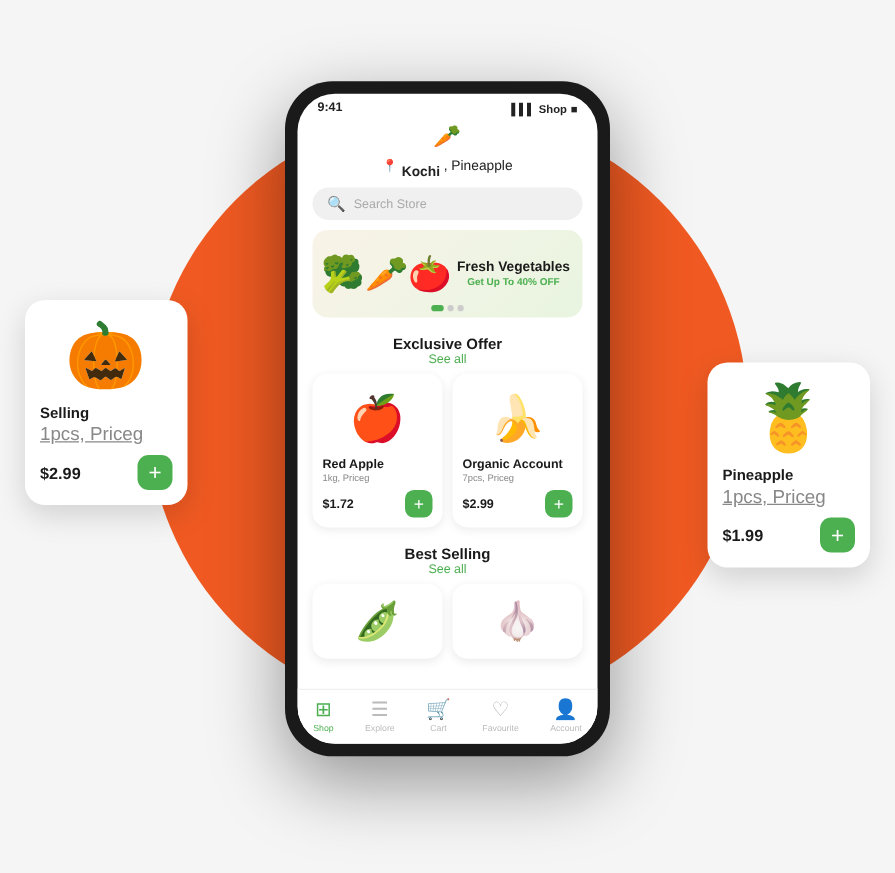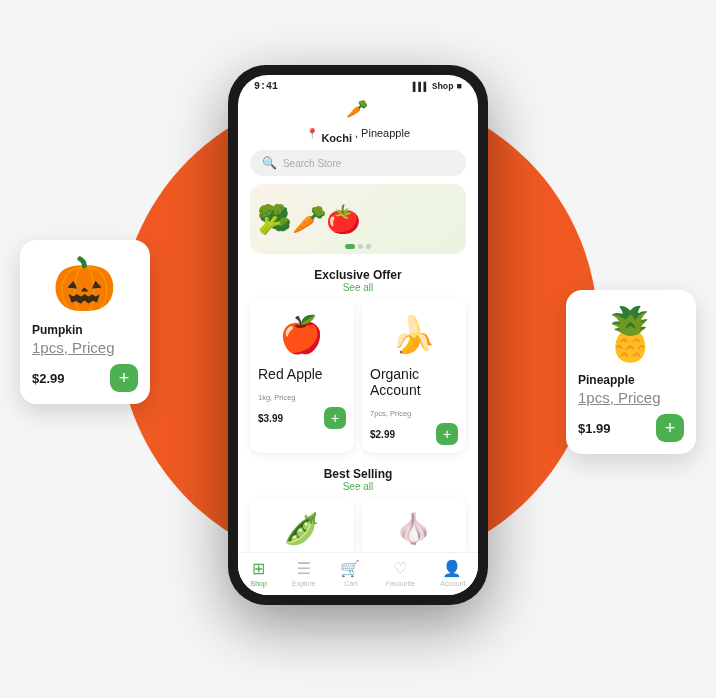--- a/index.html
+++ b/index.html
@@ -60,21 +60,20 @@
 
     
     .status-bar {
       display: flex;
       justify-content: space-between;
       align-items: center;
       padding: 6px 16px 2px;
       font-size: 10px;
       font-weight: 600;
       color: #222;
-      font-family: Liberation Mono, monospace;
     }
 
     .status-icons {
       display: flex;
       gap: 3px;
       align-items: center;
       font-size: 9px;
     }
 
     
@@ -250,24 +249,24 @@
       width: 100%;
       height: 55px;
       display: flex;
       align-items: center;
       justify-content: center;
       font-size: 36px;
       margin-bottom: 4px;
     }
 
     .product-name {
-      font-size: 14px;
-      font-weight: 400;
+      font-size: 10px;
+      font-weight: 700;
       color: #1a1a1a;
-      margin-bottom: 11px;
+      margin-bottom: 1px;
     }
 
     .product-meta {
       font-size: 7.5px;
       color: #888;
       margin-bottom: 5px;
     }
 
     .product-price-row {
       display: flex;
@@ -423,21 +422,21 @@
   </style>
 </head>
 <body>
 
 <div class="scene">
 
   <div class="bg-circle-orange"></div>
 
   <div class="float-card float-card-left">
     <div class="float-product-image">🎃</div>
-    <div class="float-product-name">Pumpkin</div>
+    <div class="float-product-name">Selling</div>
     <div class="float-product-meta">1pcs, Priceg</div>
     <div class="float-price-row">
       <span class="float-price">$2.99</span>
       <div class="float-add-btn">+</div>
     </div>
   </div>
 
   <div class="float-card float-card-right">
     <div class="float-product-image">🍍</div>
     <div class="float-product-name">Pineapple</div>
@@ -471,20 +470,24 @@
 
       <div class="search-container">
         <div class="search-box">
           <span class="search-icon">🔍</span>
           <span class="search-placeholder">Search Store</span>
         </div>
       </div>
 
       <div class="banner">
         <div class="banner-veggies">🥦🥕🍅</div>
+        <div class="banner-text">
+          <div class="banner-title">Fresh Vegetables</div>
+          <div class="banner-subtitle">Get Up To 40% OFF</div>
+        </div>
         <div class="banner-dots">
           <div class="dot active"></div>
           <div class="dot"></div>
           <div class="dot"></div>
         </div>
       </div>
 
       <div class="scroll-content">
 
         <div class="section-header">
@@ -492,21 +495,21 @@
           <span class="see-all">See all</span>
         </div>
 
         <div class="product-row">
 
           <div class="product-card">
             <div class="product-image">🍎</div>
             <div class="product-name">Red Apple</div>
             <div class="product-meta">1kg, Priceg</div>
             <div class="product-price-row">
-              <span class="product-price">$3.99</span>
+              <span class="product-price">$1.72</span>
               <div class="add-btn">+</div>
             </div>
           </div>
 
           <div class="product-card">
             <div class="product-image">🍌</div>
             <div class="product-name">Organic Account</div>
             <div class="product-meta">7pcs, Priceg</div>
             <div class="product-price-row">
               <span class="product-price">$2.99</span>

